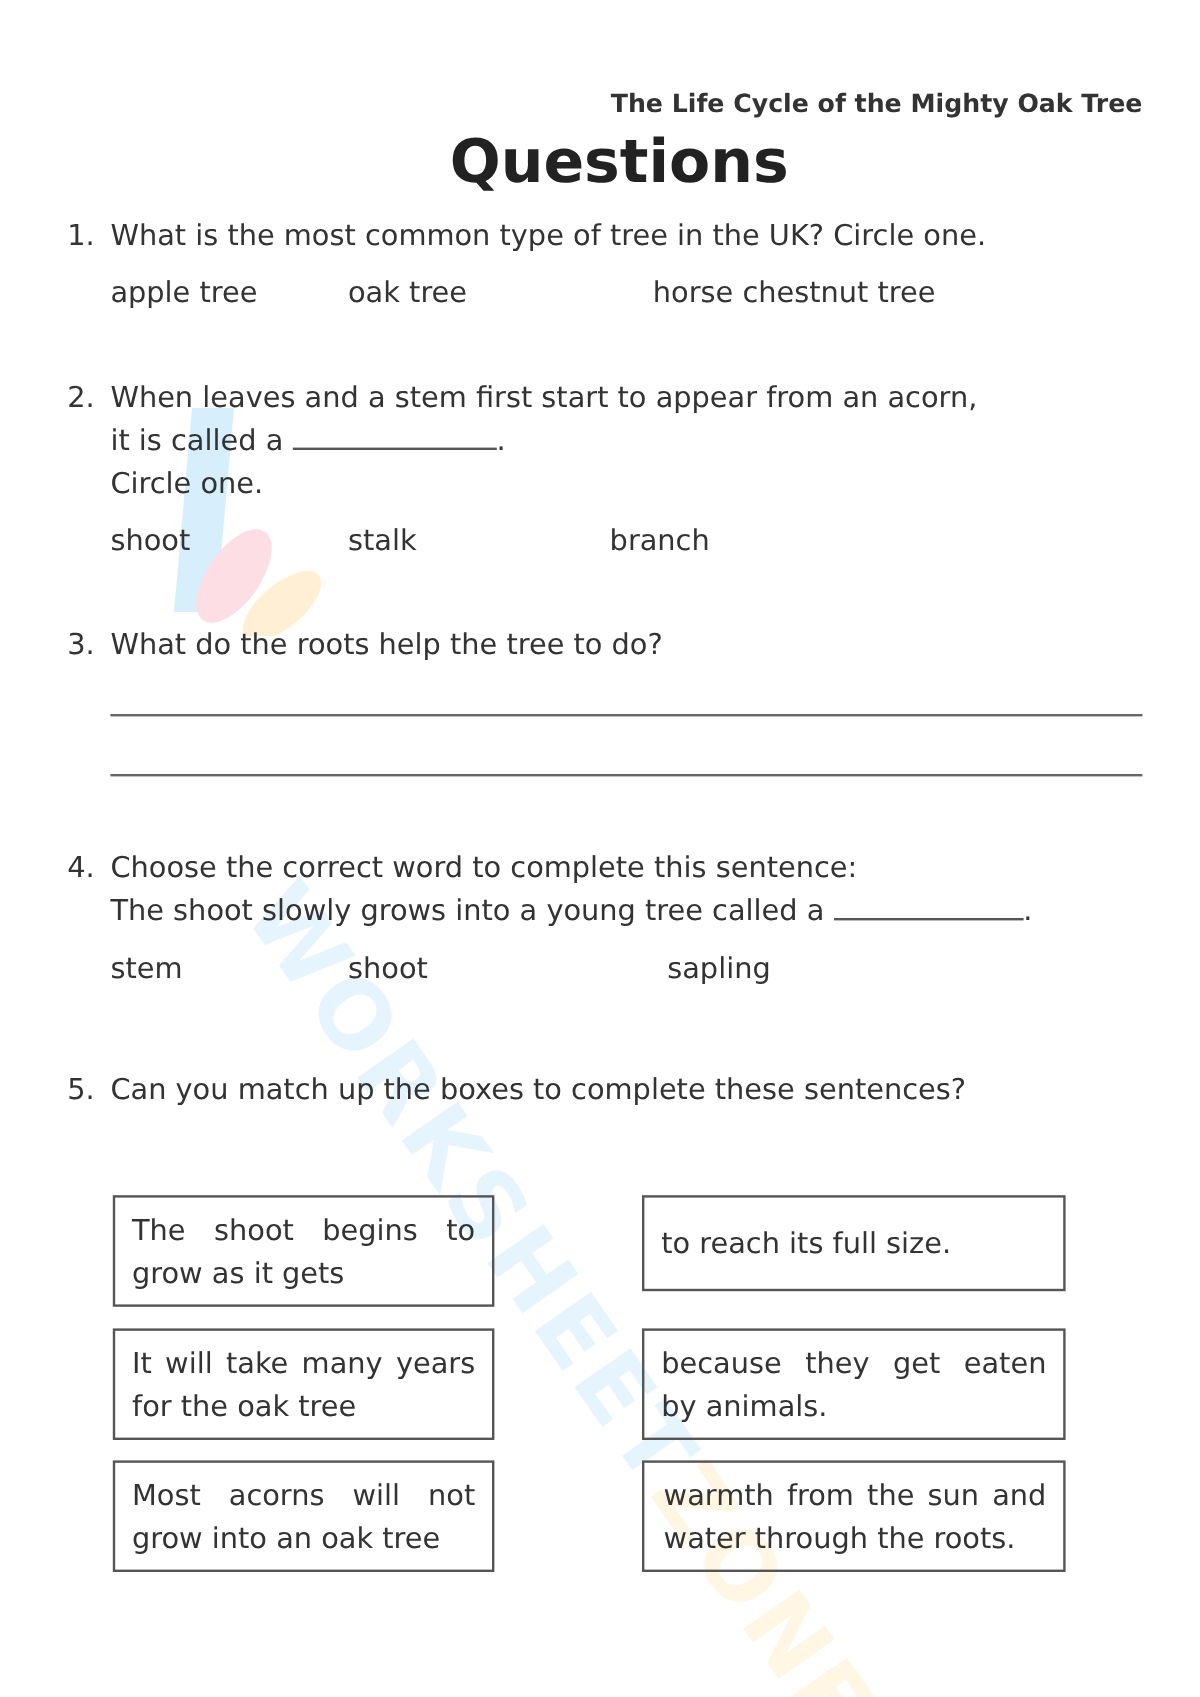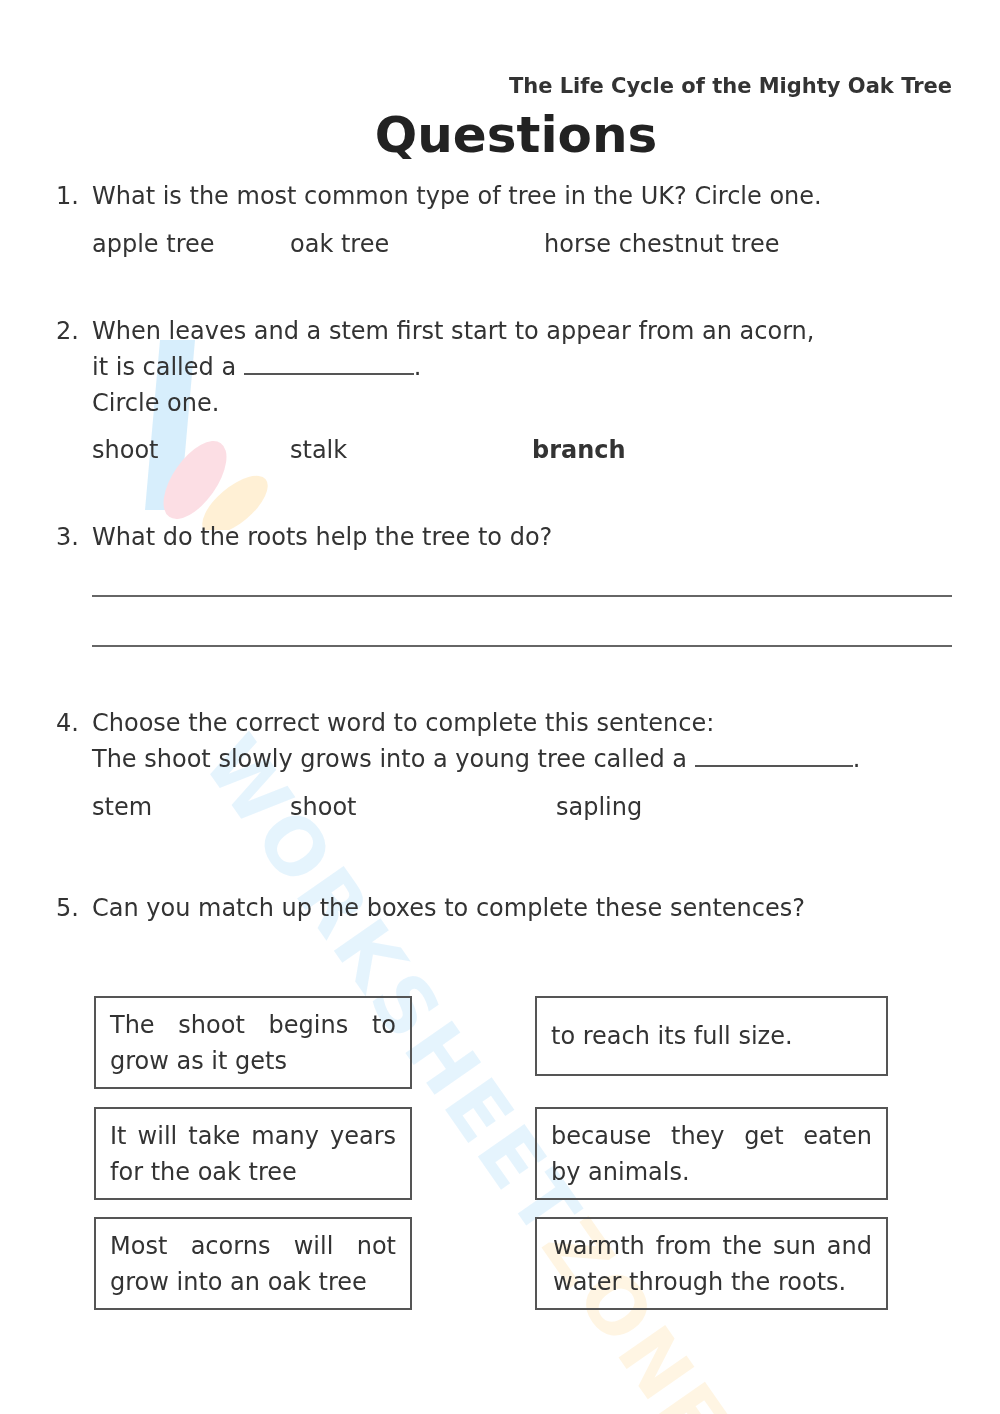--- a/index.html
+++ b/index.html
@@ -73,21 +73,21 @@
     <span>it is called a</span>
     <span class="blank" style="width:170px;"></span><span>.</span>
   </span>
 </div>
 <div class="q" style="top:385px;">
   <span class="body">Circle one.</span>
 </div>
 <div class="options" style="top:436px;">
   <span style="left:0;">shoot</span>
   <span style="left:198px;">stalk</span>
-  <span style="left:440px;font-weight:bold;">branch</span>
+  <span style="left:416px;">branch</span>
 </div>
 
 <div class="q" style="top:519px;">
   <span class="num">3.</span>
   <span class="body">What do the roots help the tree to do?</span>
 </div>
 <div class="answer-line" style="top:595px;"></div>
 <div class="answer-line" style="top:645px;"></div>
 
 <div class="q" style="top:705px;">

